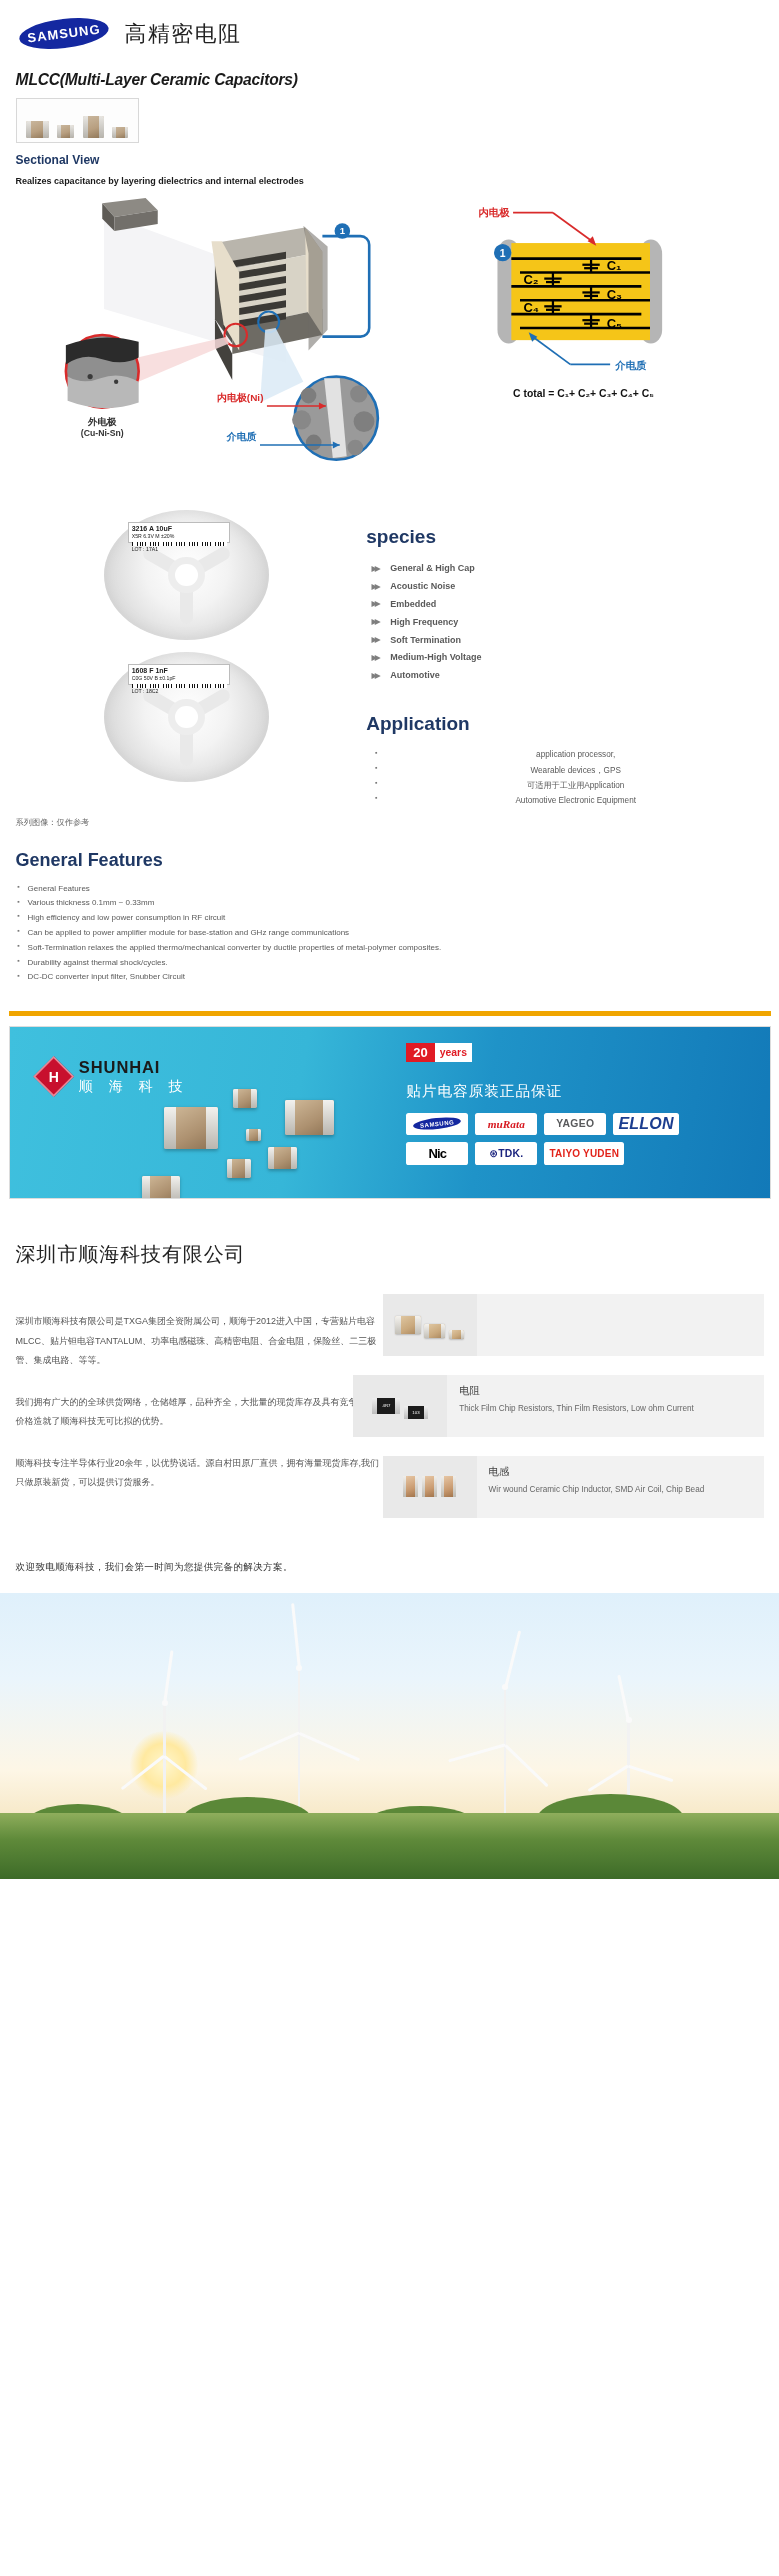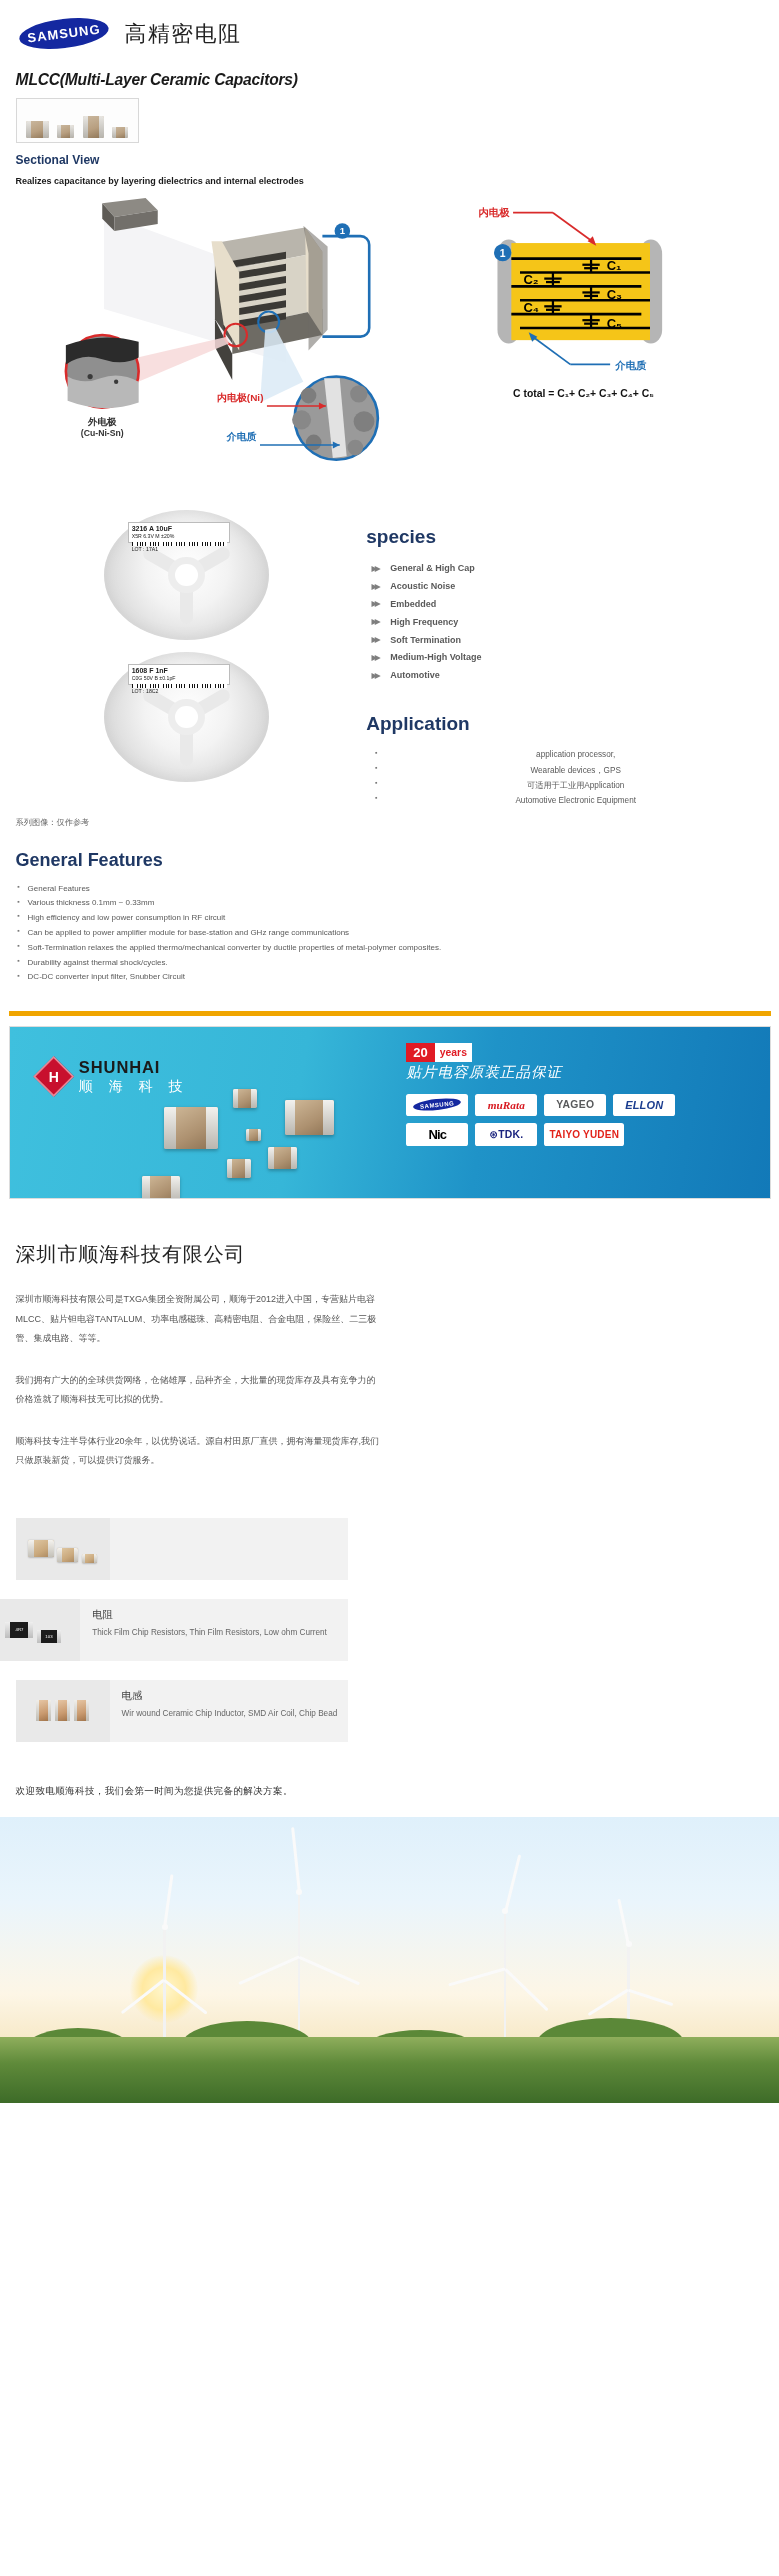--- a/index.html
+++ b/index.html
@@ -168,44 +168,44 @@
   .banner-right { flex: 1; padding: 15.6px 0 0 15.6px; position: relative; }
   .yearbox { display: flex; align-items: stretch; width: 92px; height: 19px; }
   .yearbox .y20 {
     background: #e01b24; color: #fff; font-weight: bold; font-size: 13px;
     padding: 0 7px; display: flex; align-items: center;
   }
   .yearbox .yrs {
     background: #fff; color: #e01b24; font-weight: bold; font-size: 10.4px;
     padding: 0 5px; display: flex; align-items: center;
   }
-  .banner-slogan { font-size: 14.7px; color: #fff; margin: 1px 0 12px 0; letter-spacing: 0.9px; font-style: italic; }
+  .banner-slogan { font-size: 14.7px; color: #fff; margin: 20px 0 12px 0; letter-spacing: 0.9px; }
   .brand-grid { display: flex; flex-wrap: wrap; gap: 7px; max-width: 282px; }
   .brand {
     background: #fff; border-radius: 2.6px; height: 22.5px; min-width: 62px;
     display: flex; align-items: center; justify-content: center;
     font-size: 8.7px; font-weight: bold; padding: 0 5.2px;
   }
   .b-samsung { }
   .b-samsung .mini-oval {
     background: #1428a0; color: #fff; border-radius: 50%;
     font-size: 6px; letter-spacing: 0.5px; padding: 2.6px 7px;
     transform: rotate(-6deg); font-weight: bold;
   }
   .b-murata { color: #d71920; font-style: italic; font-size: 11.3px; font-family: "Liberation Serif", serif; }
   .b-yageo { color: #58595b; font-size: 10.4px; letter-spacing: 0.3px; }
-  .b-ellon { color: #1b3d8f; font-style: italic; font-size: 11px; letter-spacing: 0.2px; }
+  .b-ellon { color: #1b3d8f; font-style: italic; font-size: 16px; letter-spacing: 0.2px; }
   .b-nic { color: #000; font-size: 13px; letter-spacing: -0.9px; }
   .b-tdk { color: #1a237e; font-size: 10.4px; letter-spacing: 0.2px; }
   .b-taiyo { color: #e2231a; font-size: 10px; letter-spacing: 0.2px; }
 
   
   .company { padding: 42px 15.6px 0 15.6px; }
   .company-title { font-size: 20px; color: #222; margin-bottom: 22.5px; letter-spacing: 0.9px; }
-  .company-body { display: flex; gap: 21px; align-items: flex-start; flex-direction: column; }
+  .company-body { display: flex; gap: 3px; align-items: center; }
   .company-text { width: 364px; }
   .company-text p {
     font-size: 9px; color: #555; line-height: 2.15; margin-bottom: 22.5px;
   }
   .cards { flex: 1; padding-top: 3.5px; }
   .card { display: flex; margin-bottom: 19px; background: #f2f2f2; }
   .card.offset { margin-left: -29.4px; }
   .card-thumb {
     width: 94px; min-height: 62px; background: #e9e9e9;
     display: flex; align-items: center; justify-content: center; gap: 3.5px;

